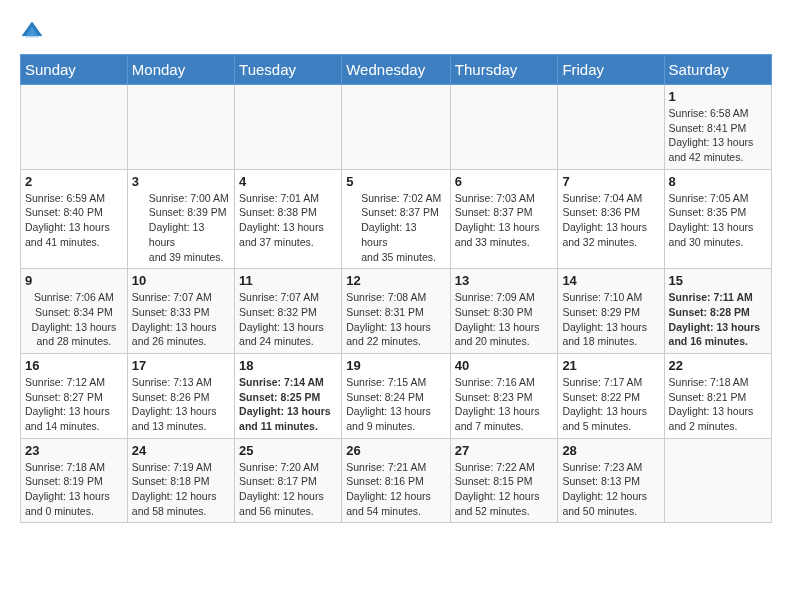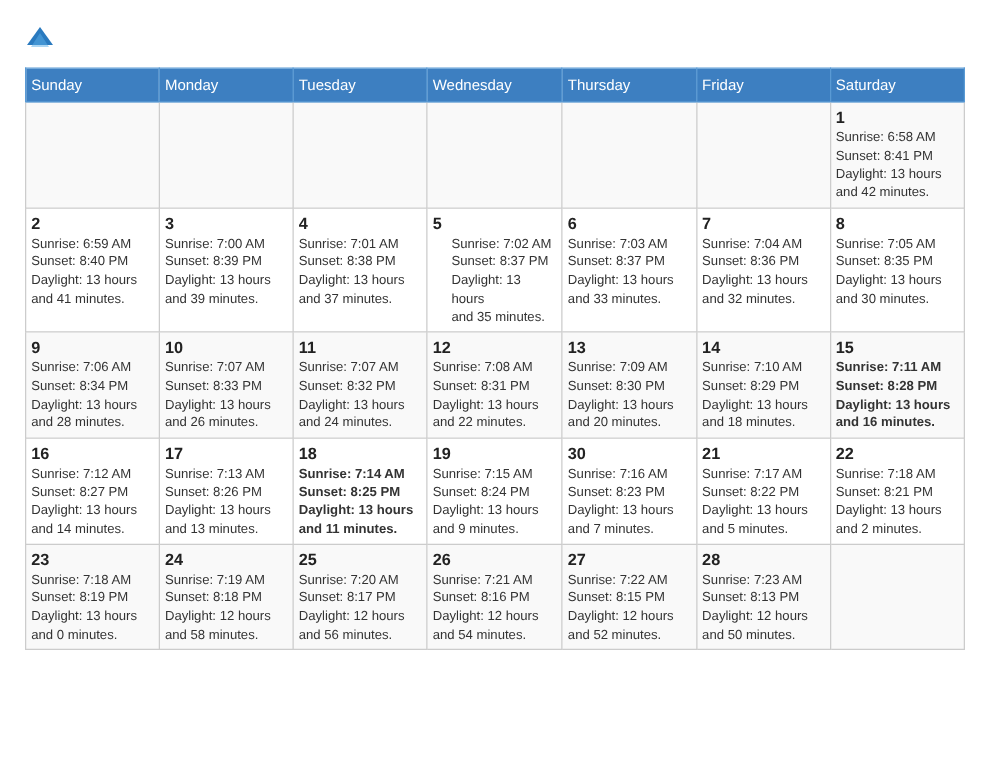--- a/index.html
+++ b/index.html
@@ -48,21 +48,21 @@
     table {
       width: 100%;
       border-collapse: collapse;
       font-size: 11px;
     }
     thead tr th {
       background-color: #3d7fc1;
       color: #fff;
       padding: 6px 4px;
       text-align: left;
-      font-size: 12px;
+      font-size: 15px;
       font-weight: normal;
       border: 1px solid #5a9ad4;
     }
     tbody tr td {
       vertical-align: top;
       padding: 4px;
       border: 1px solid #ccc;
       width: 110px;
       min-height: 80px;
       background: #fff;
@@ -137,21 +137,21 @@
       <tr>
         <td>
           <span class="day-number">2</span>
           <div class="day-info" style="white-space: pre-line;">Sunrise: 6:59 AM
 Sunset: 8:40 PM
 Daylight: 13 hours
 and 41 minutes.</div>
         </td>
         <td>
           <span class="day-number">3</span>
-          <div class="day-info" style="white-space: pre-line;">Sunrise: 7:00 AM
+          <div class="day-info" style="white-space: pre-line; margin-left: 17px;">Sunrise: 7:00 AM
 Sunset: 8:39 PM
 Daylight: 13 hours
 and 39 minutes.</div>
         </td>
         <td>
           <span class="day-number">4</span>
           <div class="day-info" style="white-space: pre-line;">Sunrise: 7:01 AM
 Sunset: 8:38 PM
 Daylight: 13 hours
 and 37 minutes.</div>
@@ -181,21 +181,21 @@
           <span class="day-number">8</span>
           <div class="day-info" style="white-space: pre-line;">Sunrise: 7:05 AM
 Sunset: 8:35 PM
 Daylight: 13 hours
 and 30 minutes.</div>
         </td>
       </tr>
       <tr>
         <td>
           <span class="day-number">9</span>
-          <div class="day-info" style="white-space: pre-line;">Sunrise: 7:06 AM
+          <div class="day-info" style="white-space: pre-line; text-align: center;">Sunrise: 7:06 AM
 Sunset: 8:34 PM
 Daylight: 13 hours
 and 28 minutes.</div>
         </td>
         <td>
           <span class="day-number">10</span>
           <div class="day-info" style="white-space: pre-line;">Sunrise: 7:07 AM
 Sunset: 8:33 PM
 Daylight: 13 hours
 and 26 minutes.</div>
@@ -259,21 +259,21 @@
 and 11 minutes.</div>
         </td>
         <td>
           <span class="day-number">19</span>
           <div class="day-info" style="white-space: pre-line;">Sunrise: 7:15 AM
 Sunset: 8:24 PM
 Daylight: 13 hours
 and 9 minutes.</div>
         </td>
         <td>
-          <span class="day-number">30</span>
+          <span class="day-number">40</span>
           <div class="day-info" style="white-space: pre-line;">Sunrise: 7:16 AM
 Sunset: 8:23 PM
 Daylight: 13 hours
 and 7 minutes.</div>
         </td>
         <td>
           <span class="day-number">21</span>
           <div class="day-info" style="white-space: pre-line;">Sunrise: 7:17 AM
 Sunset: 8:22 PM
 Daylight: 13 hours

